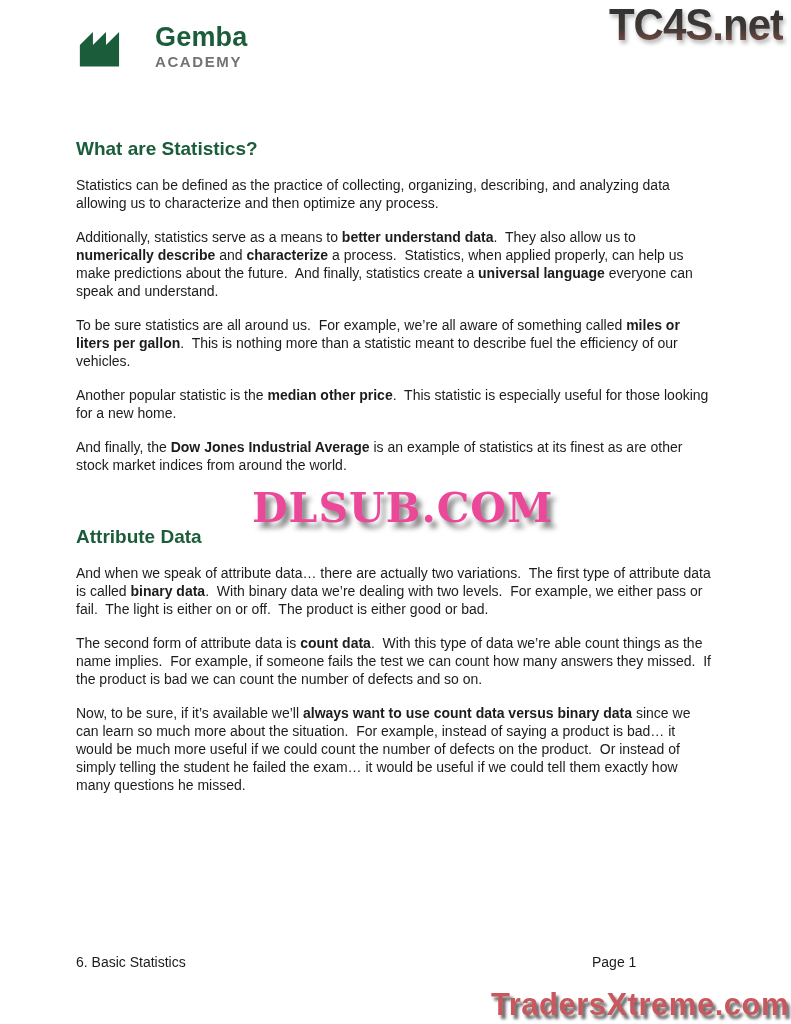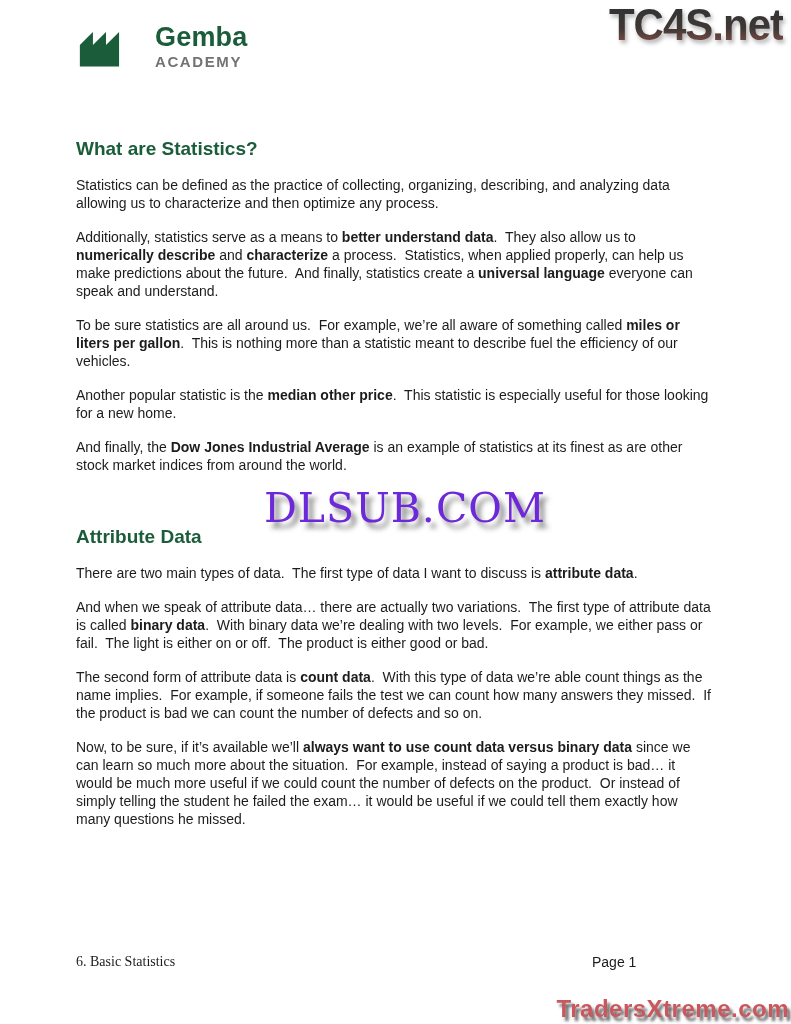--- a/index.html
+++ b/index.html
@@ -27,32 +27,32 @@
     transform:scaleY(1.06);transform-origin:top right;
     filter:drop-shadow(2px 3px 2px rgba(0,0,0,0.30));
   }
   @supports (-webkit-background-clip:text){
     .wm-tc4s{
       background:linear-gradient(180deg,#333333 15%,#3d3835 55%,#8a5048 92%);
       -webkit-background-clip:text;background-clip:text;color:transparent;
     }
   }
   .wm-dlsub{
-    position:absolute;left:264px;top:484px;
+    position:absolute;left:252px;top:484px;
     font-family:"DejaVu Serif",serif;
-    font-size:41px;font-weight:normal;letter-spacing:1px;
-    color:#6d28d9;
+    font-size:41px;font-weight:bold;letter-spacing:1px;
+    color:#ec4899;
     -webkit-text-stroke:5px #ffffff;
     paint-order:stroke fill;
     text-shadow:5px 6px 5px rgba(40,40,40,0.55);
     white-space:nowrap;
   }
   .wm-traders{
     position:absolute;right:2px;bottom:1px;
-    font-size:24px;font-weight:bold;letter-spacing:0.5px;
+    font-size:31px;font-weight:bold;letter-spacing:0.5px;
     color:#c9585e;
     -webkit-text-stroke:4px #ffffff;
     paint-order:stroke fill;
     text-shadow:3px 4px 3px rgba(50,50,50,0.75);
     white-space:nowrap;
   }
 
   
   .content{padding:112px 78px 0 76px;}
   .doc-title{
@@ -66,21 +66,21 @@
   }
   h2.section-heading.big-gap{margin-top:52px;}
   p.body-par{
     font-size:14px;line-height:18px;margin:16px 0 0 0;
     white-space:pre-wrap;color:#1c1c1c;
   }
   p.body-par .b{font-weight:bold;}
 
   
   .footer{position:absolute;top:954px;left:0;width:791px;font-size:14px;color:#1c1c1c;}
-  .footer-left{position:absolute;left:76px;top:0;font-family:Liberation Serif, serif;}
+  .footer-left{position:absolute;left:76px;top:0;}
   .footer-right{position:absolute;left:592px;top:0;}
 </style>
 </head>
 <body>
 
 <div class="page">
 
   <div class="logo">
     <span>
       <svg width="56" height="48" viewBox="0 0 60 48" aria-hidden="true">
@@ -99,21 +99,20 @@
 
     <h2 class="section-heading">What are Statistics?</h2>
     <p class="body-par"><span>Statistics can be defined as the practice of collecting, organizing, describing, and analyzing data allowing us to characterize and then optimize any process.</span></p>
     <p class="body-par"><span>Additionally, statistics serve as a means to </span><span class="b">better understand data</span><span>.  They also allow us to </span><span class="b">numerically describe</span><span> and </span><span class="b">characterize</span><span> a process.  Statistics, when applied properly, can help us make predictions about the future.  And finally, statistics create a </span><span class="b">universal language</span><span> everyone can speak and understand.</span></p>
 
     <p class="body-par"><span>To be sure statistics are all around us.  For example, we’re all aware of something called </span><span class="b">miles or liters per gallon</span><span>.  This is nothing more than a statistic meant to describe fuel the efficiency of our vehicles.</span></p>
     <p class="body-par"><span>Another popular statistic is the </span><span class="b">median other price</span><span>.  This statistic is especially useful for those looking for a new home.</span></p>
     <p class="body-par"><span>And finally, the </span><span class="b">Dow Jones Industrial Average</span><span> is an example of statistics at its finest as are other stock market indices from around the world.</span></p>
 
     <h2 class="section-heading big-gap">Attribute Data</h2>
-    <p class="body-par"><span>There are two main types of data.  The first type of data I want to discuss is </span><span class="b">attribute data</span><span>.</span></p>
     <p class="body-par"><span>And when we speak of attribute data… there are actually two variations.  The first type of attribute data is called </span><span class="b">binary data</span><span>.  With binary data we’re dealing with two levels.  For example, we either pass or fail.  The light is either on or off.  The product is either good or bad.</span></p>
     <p class="body-par"><span>The second form of attribute data is </span><span class="b">count data</span><span>.  With this type of data we’re able count things as the name implies.  For example, if someone fails the test we can count how many answers they missed.  If the product is bad we can count the number of defects and so on.</span></p>
     <p class="body-par"><span>Now, to be sure, if it’s available we’ll </span><span class="b">always want to use count data versus binary data</span><span> since we can learn so much more about the situation.  For example, instead of saying a product is bad… it would be much more useful if we could count the number of defects on the product.  Or instead of simply telling the student he failed the exam… it would be useful if we could tell them exactly how many questions he missed.</span></p>
   </div>
 
   <div class="wm-dlsub">DLSUB.COM</div>
 
   <div class="footer">
     <span class="footer-left">6. Basic Statistics</span>
     <span class="footer-right">Page 1</span>

